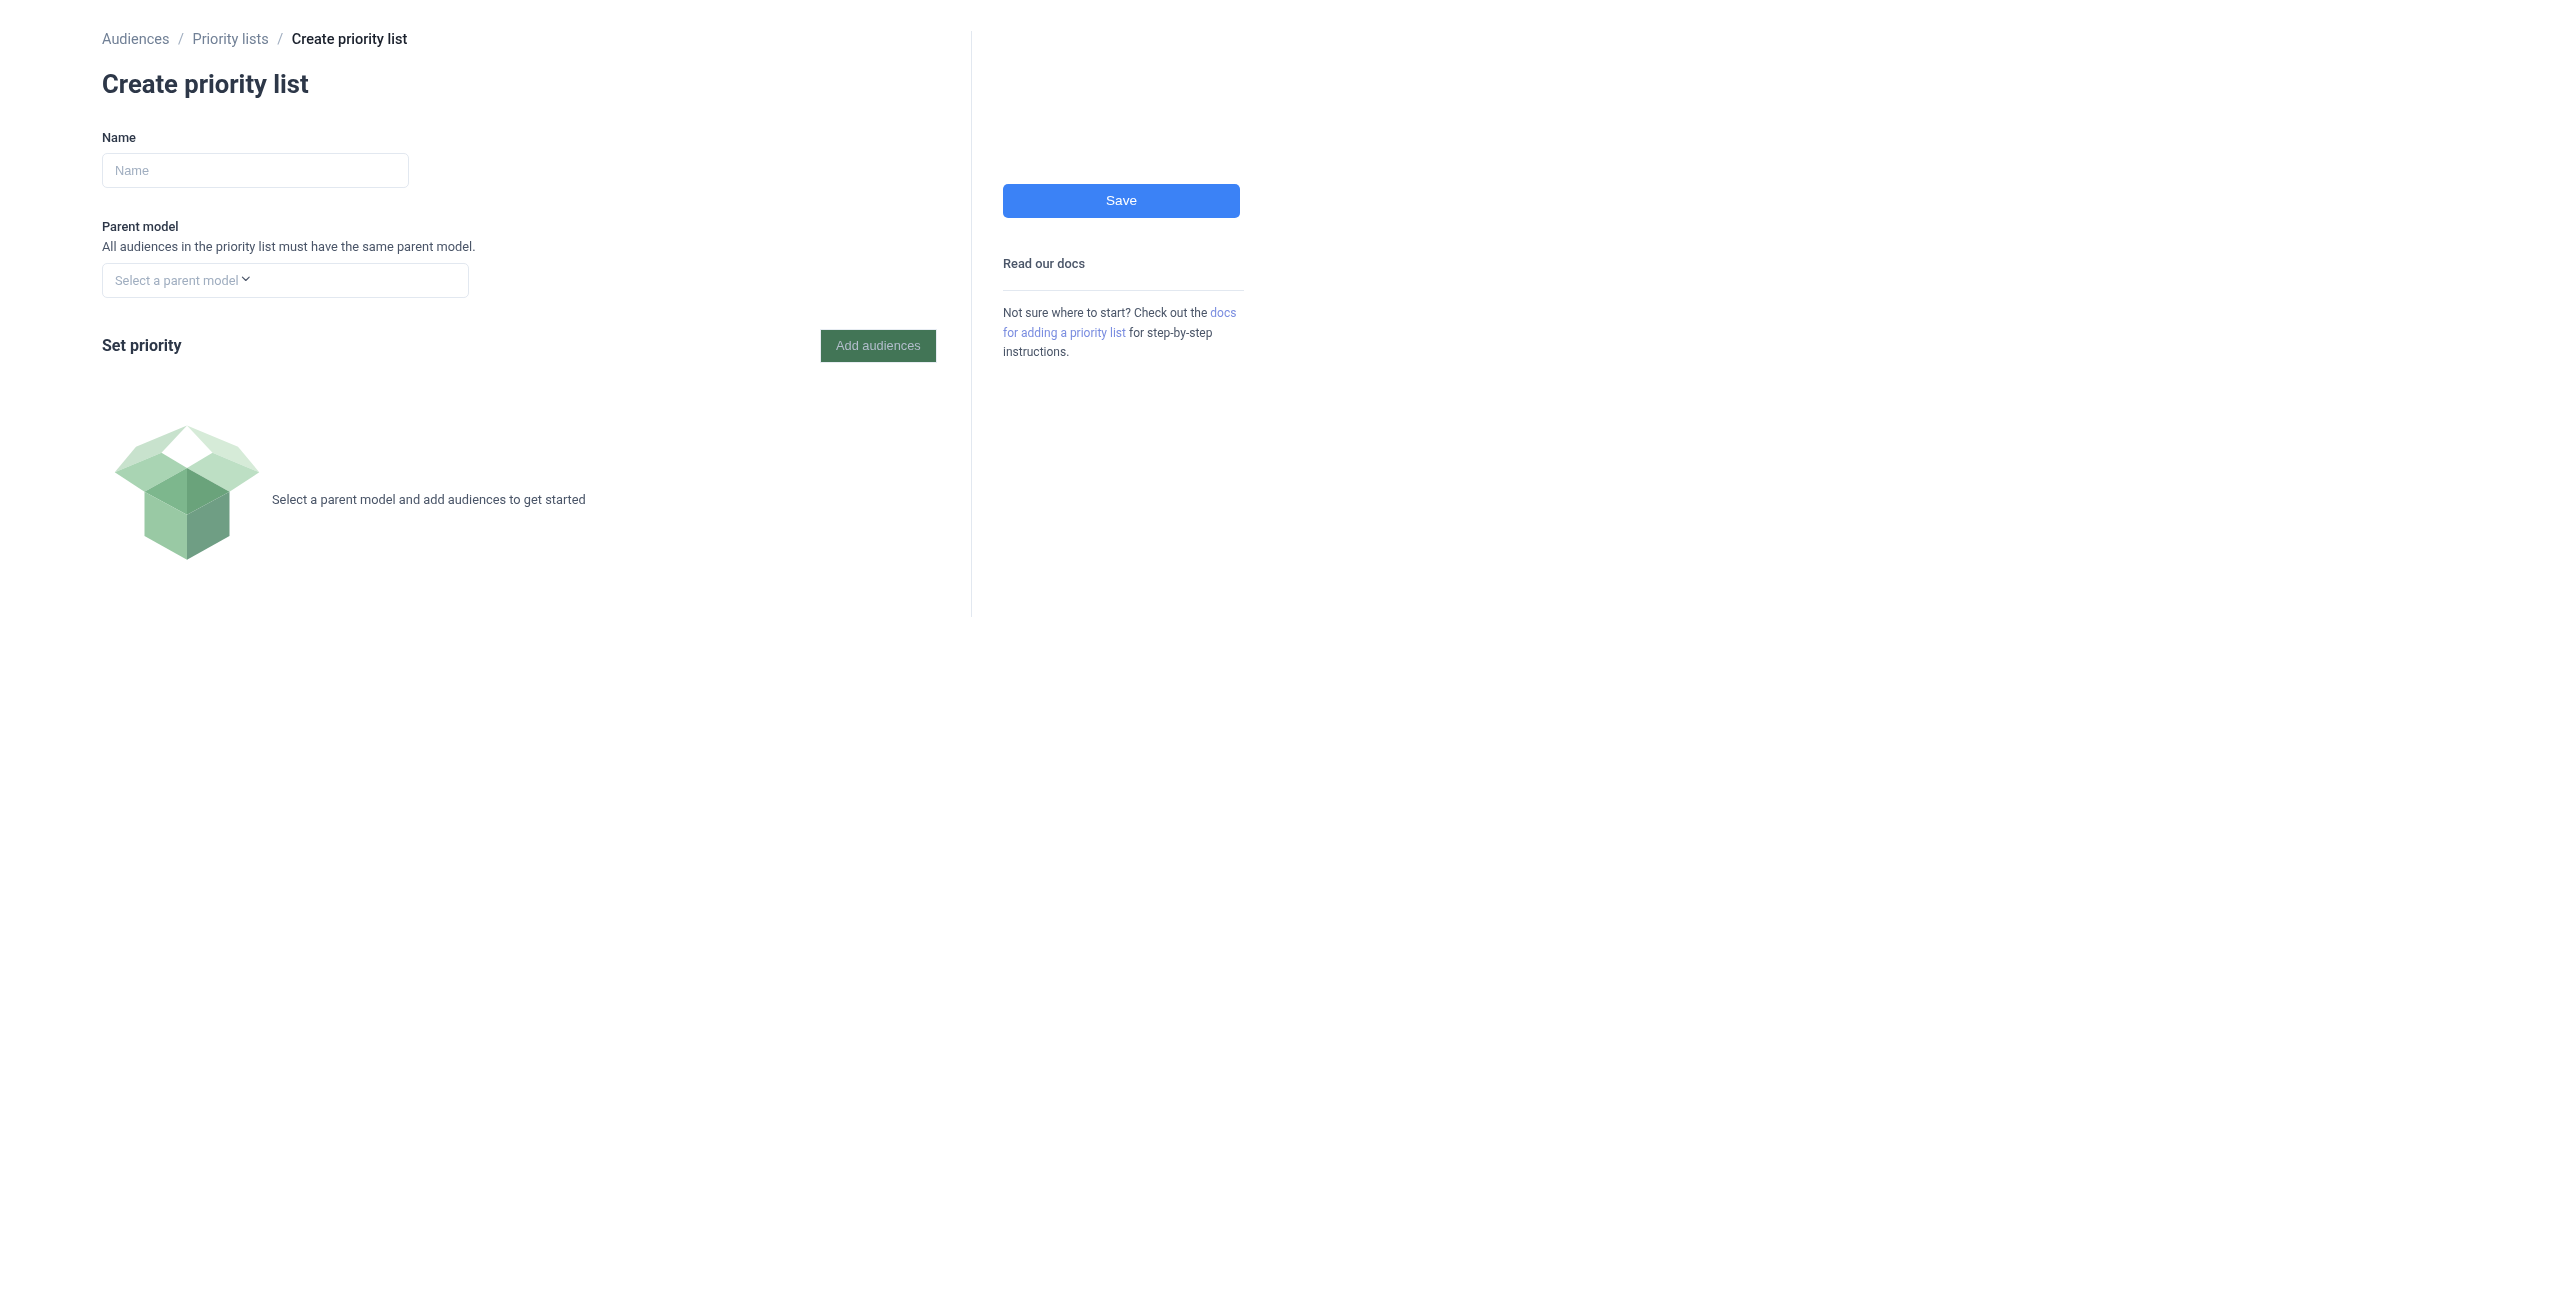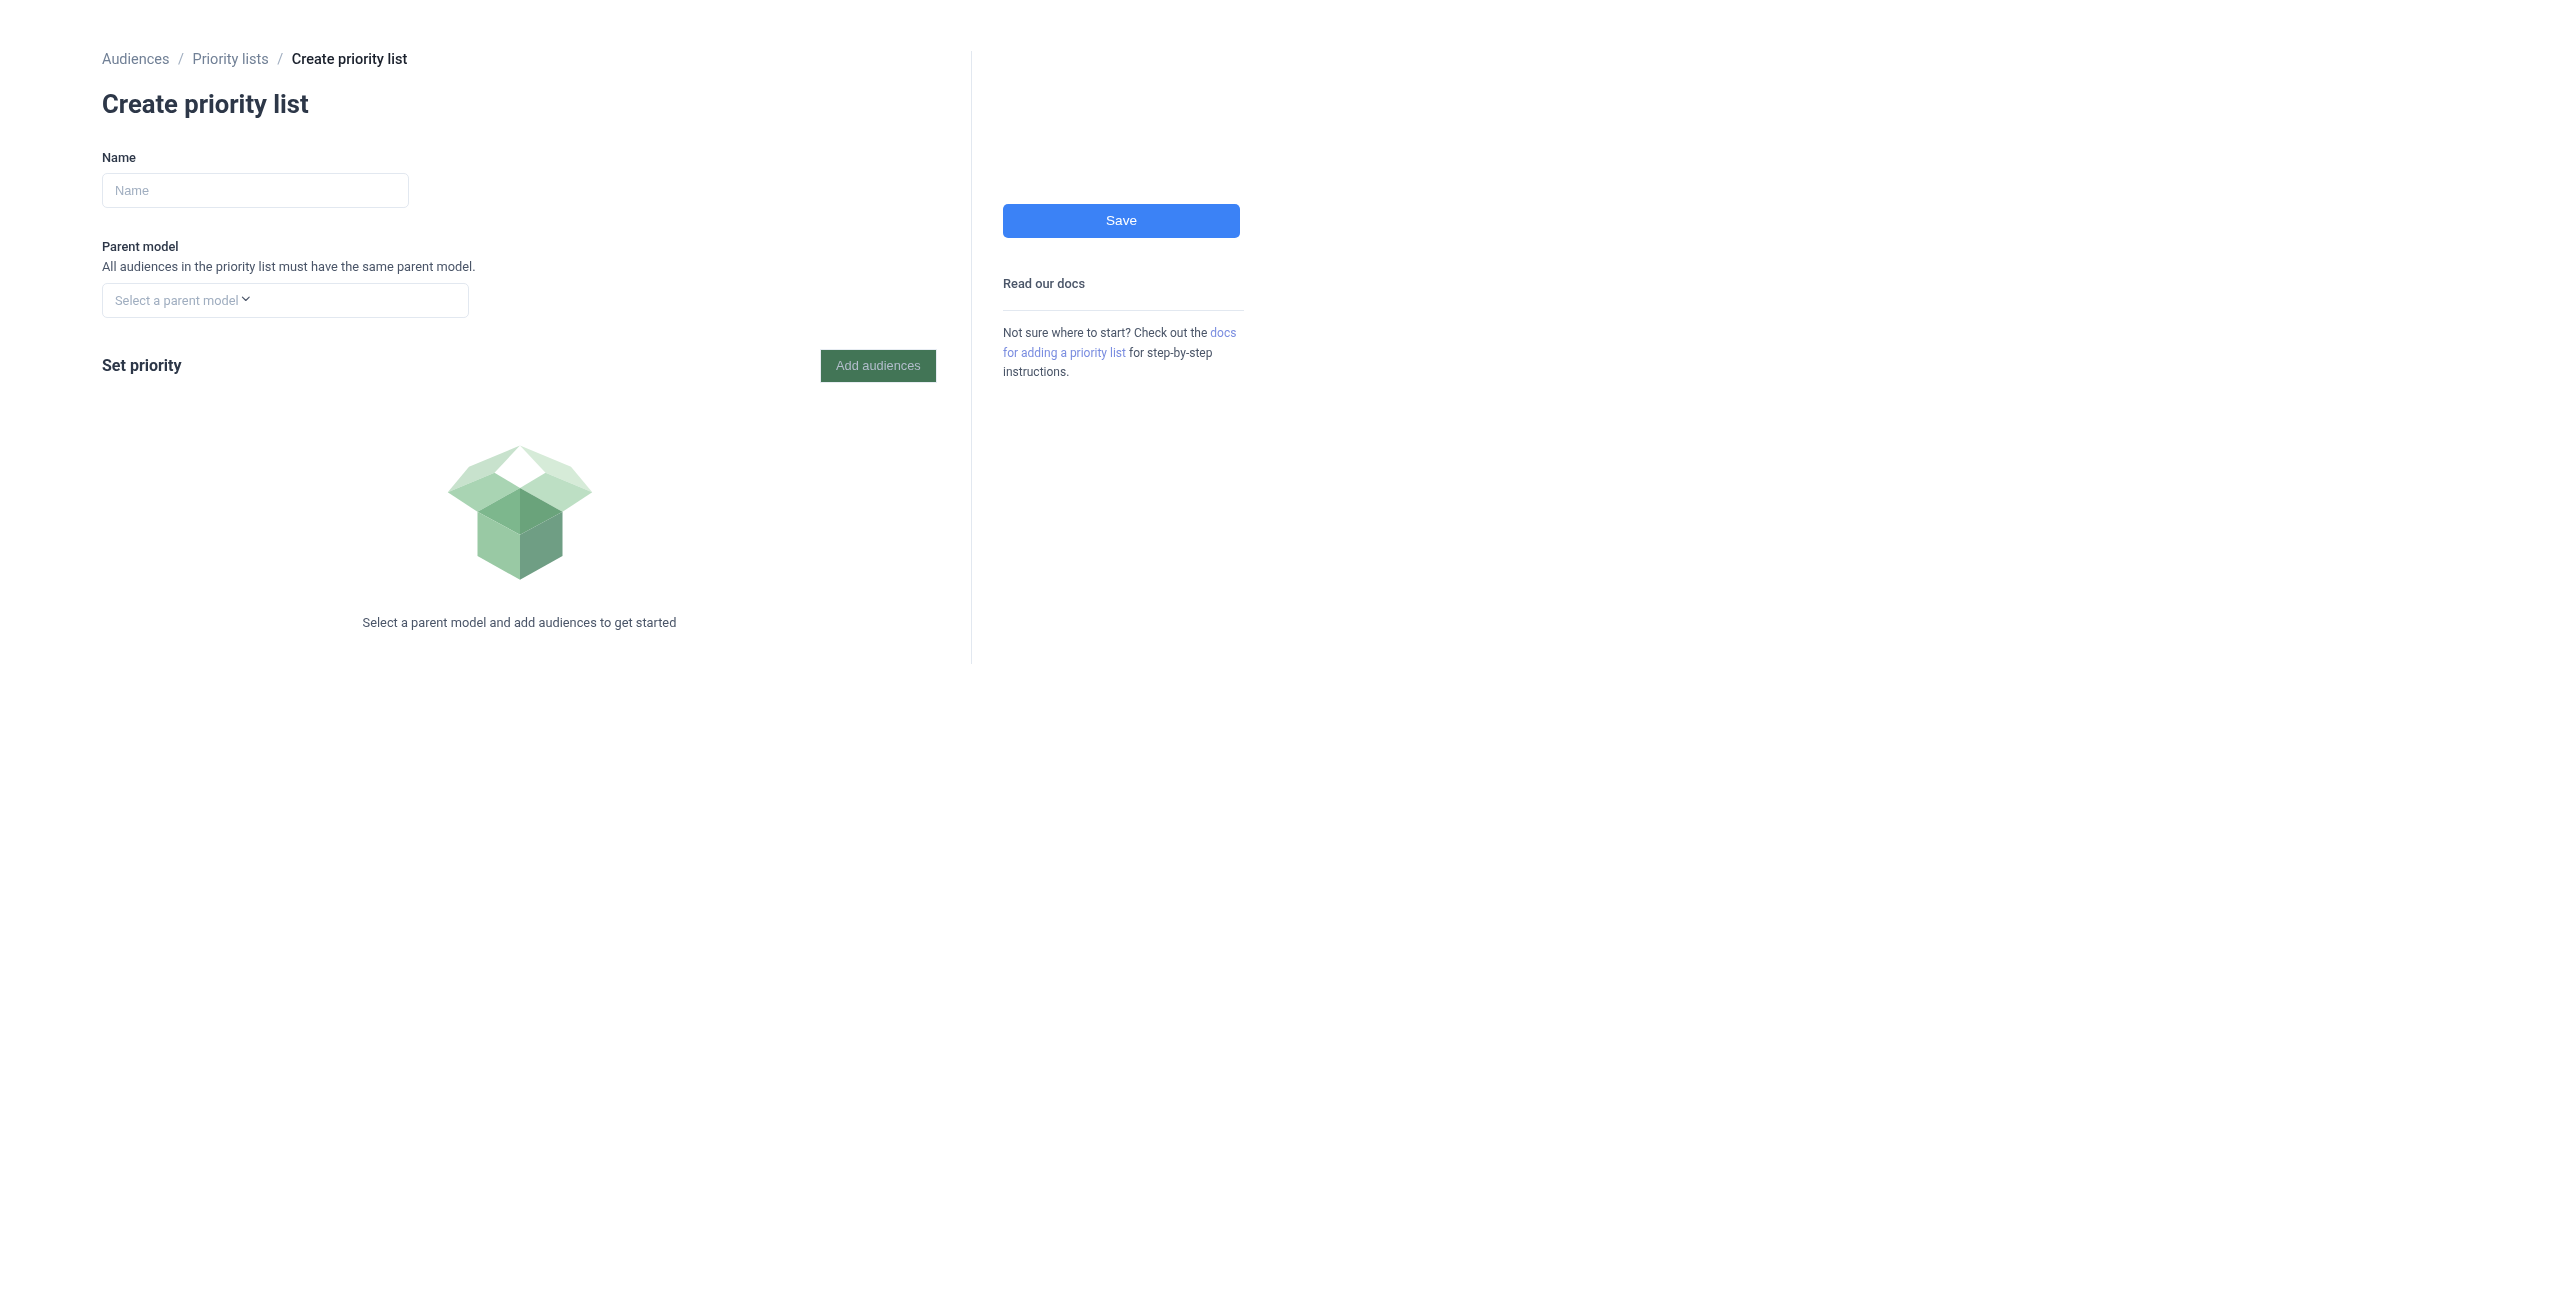--- a/index.html
+++ b/index.html
@@ -9,21 +9,20 @@
 }
 body {
   font-family: -apple-system, BlinkMacSystemFont, "Segoe UI", Roboto, Helvetica, Arial, sans-serif;
   background: #ffffff;
   color: #1a202c;
 }
 .page {
   display: flex;
   padding: 31px 102px;
   gap: 34px;
-  margin-top: 20px;
 }
 .main {
   flex: 1;
   max-width: 835px;
 }
 .breadcrumb {
   display: flex;
   align-items: center;
   gap: 8.5px;
   font-size: 14.5px;
@@ -119,24 +118,23 @@
   padding: 8.5px 15.3px;
   border-radius: 0;
   cursor: pointer;
 }
 .btn-outline:disabled {
   cursor: not-allowed;
   opacity: 0.8;
 }
 .empty-state {
   display: flex;
-  flex-direction: column;
+  flex-direction: row;
   align-items: center;
   padding: 34px 0;
-  gap: 12px;
 }
 .empty-box {
   width: 170px;
   height: 145px;
   margin-bottom: 20.5px;
 }
 .empty-text {
   font-size: 12.8px;
   color: #4a5568;
 }

